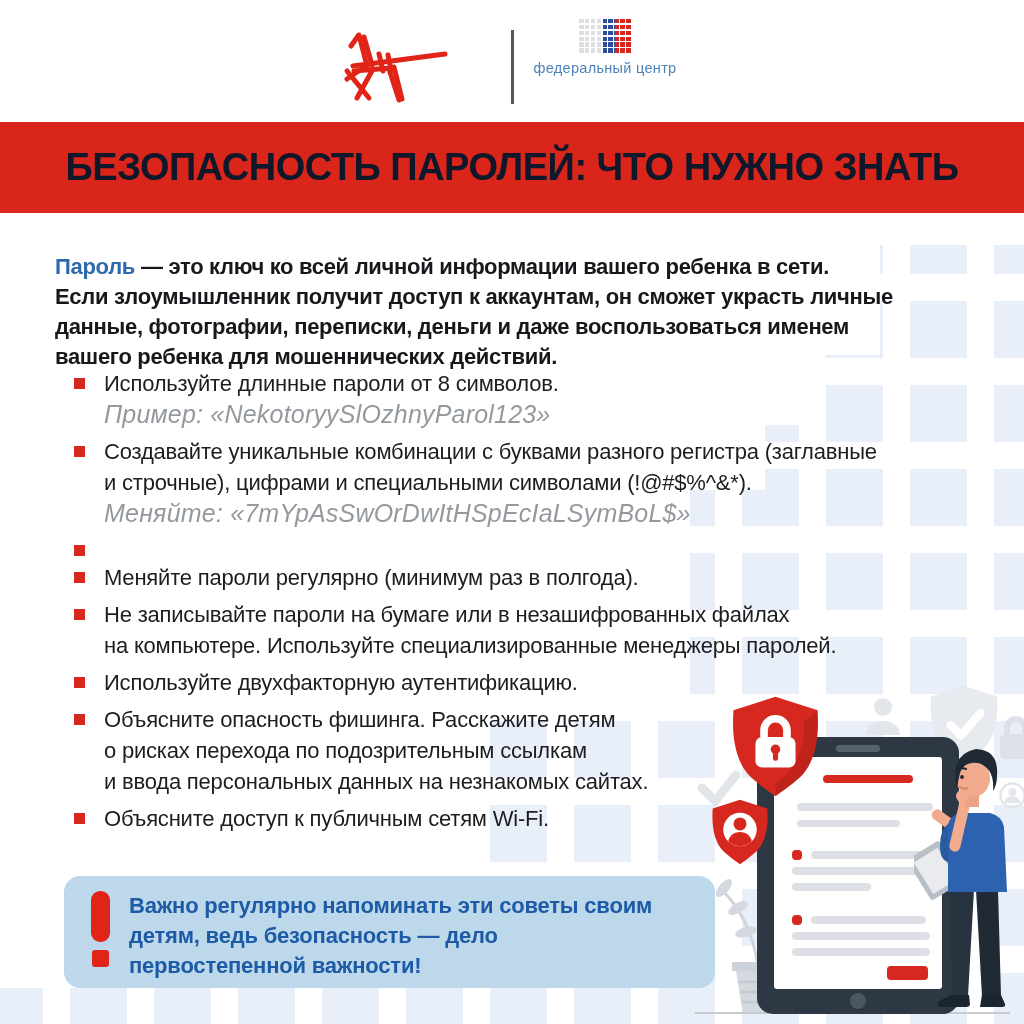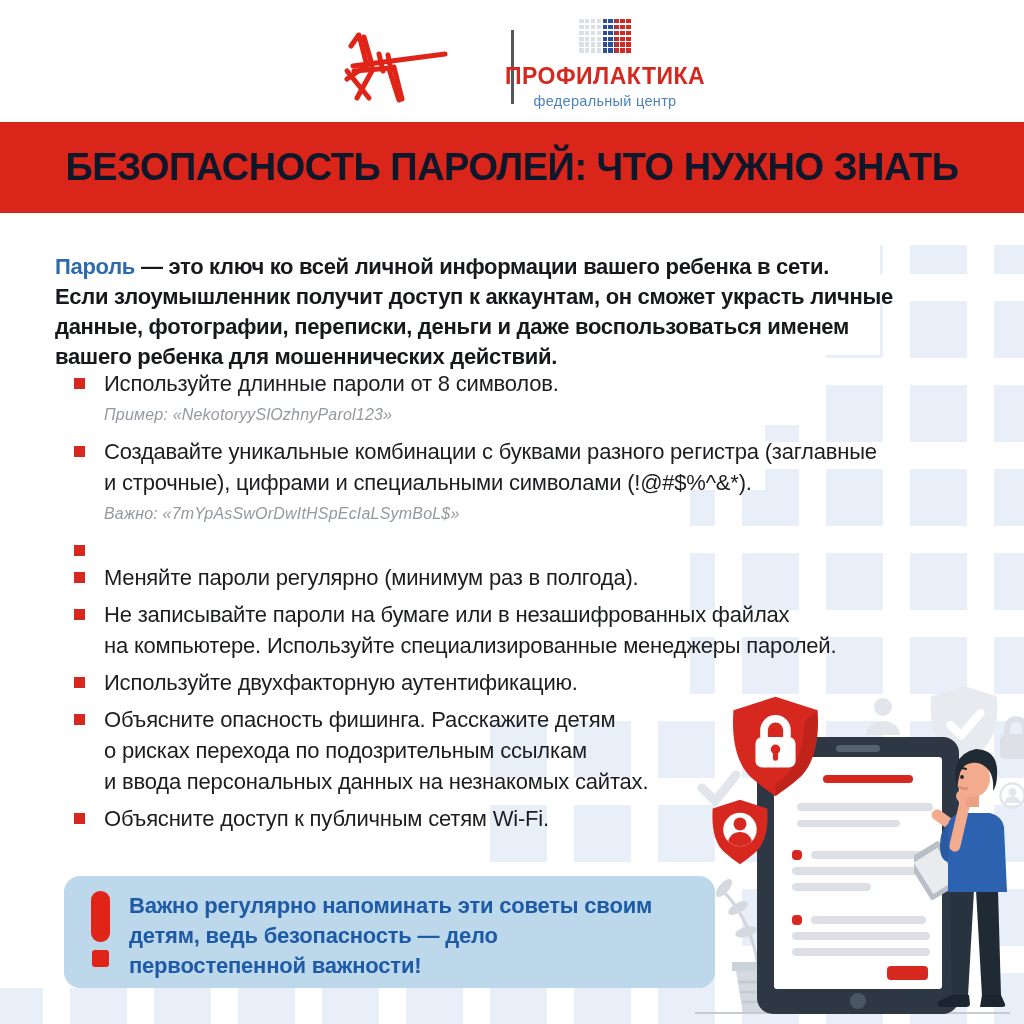--- a/index.html
+++ b/index.html
@@ -38,21 +38,21 @@
   .intro{position:absolute;left:55px;top:230px;width:935px;z-index:5;
          font-size:22px;font-weight:700;color:#17181b;line-height:30px;
          letter-spacing:-.3px;white-space:pre-line;}
   .intro .term{color:#2e6bad;}
 
   
   .tips{position:absolute;left:62px;top:356px;width:910px;margin:12px;padding:0;list-style:none;z-index:5;}
   .tips li{display:flex;gap:19px;margin-bottom:6px;}
   .bullet{flex:none;width:11px;height:11px;background:#d6281e;margin-top:10px;}
   .tip-text{font-size:22px;color:#1c1d21;line-height:31px;letter-spacing:-.2px;white-space:pre-line;}
-  .tip-example{display:block;font-size:16px;font-style:italic;font-weight:400;color:#94999e;letter-spacing:.2px;}
+  .tip-example{display:block;font-size:25px;font-style:italic;font-weight:400;color:#94999e;letter-spacing:.2px;}
 
   
   .callout{position:absolute;left:64px;top:876px;width:651px;height:112px;background:#bdd7eb;
            border-radius:16px;z-index:6;}
   .excl-bar{position:absolute;left:27px;top:15px;width:19px;height:51px;background:#e02418;border-radius:9px;}
   .excl-dot{position:absolute;left:28px;top:74px;width:17px;height:17px;background:#e02418;border-radius:3px;}
   .callout-text{position:absolute;left:65px;top:15px;width:560px;font-size:22px;font-weight:700;
                 color:#1d5ba6;line-height:30px;letter-spacing:-.2px;white-space:pre-line;}
 
   
@@ -107,42 +107,41 @@
       <line x1="33" y1="44" x2="14" y2="57"></line>
       <line x1="14" y1="49" x2="36" y2="76"></line>
       <line x1="24" y1="76" x2="40" y2="47"></line>
       <line x1="56" y1="47" x2="66" y2="78"></line>
       <line x1="61" y1="45" x2="69" y2="77"></line>
     </g>
   </svg>
   <div class="logo-divider"></div>
   <div class="pf">
     <div class="pf-grid"></div>
-    <div class="pf-name">ПРОФИЛАКТИКА</div>
     <div class="pf-sub">федеральный центр</div>
   </div>
 
   <div class="banner">
     <h1>БЕЗОПАСНОСТЬ ПАРОЛЕЙ: ЧТО НУЖНО ЗНАТЬ</h1>
   </div>
 
   <p class="intro"><span class="term">Пароль</span><span> — это ключ ко всей личной информации вашего ребенка в сети.
 Если злоумышленник получит доступ к аккаунтам, он сможет украсть личные
 данные, фотографии, переписки, деньги и даже воспользоваться именем
 вашего ребенка для мошеннических действий.</span></p>
 
   <ul class="tips">
     <li>
       <span class="bullet"></span>
       <span class="tip-text"><span>Используйте длинные пароли от 8 символов.</span><span class="tip-example">Пример: «NekotoryySlOzhnyParol123»</span></span>
     </li>
     <li>
       <span class="bullet"></span>
       <span class="tip-text"><span>Создавайте уникальные комбинации с буквами разного регистра (заглавные
-и строчные), цифрами и специальными символами (!@#$%^&amp;*).</span><span class="tip-example">Важно: «7mYpAsSwOrDwItHSpEcIaLSymBoL$»</span></span>
+и строчные), цифрами и специальными символами (!@#$%^&amp;*).</span><span class="tip-example">Меняйте: «7mYpAsSwOrDwItHSpEcIaLSymBoL$»</span></span>
     </li>
     <li>
       <span class="bullet"></span>
     </li>
     <li>
       <span class="bullet"></span>
       <span class="tip-text">Меняйте пароли регулярно (минимум раз в полгода).</span>
     </li>
     <li>
       <span class="bullet"></span>

